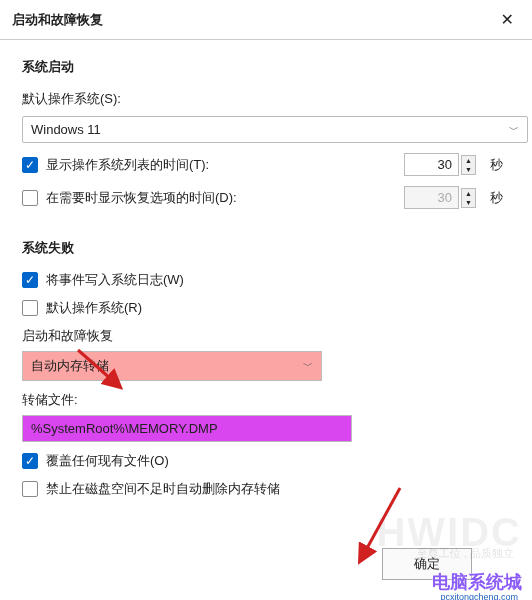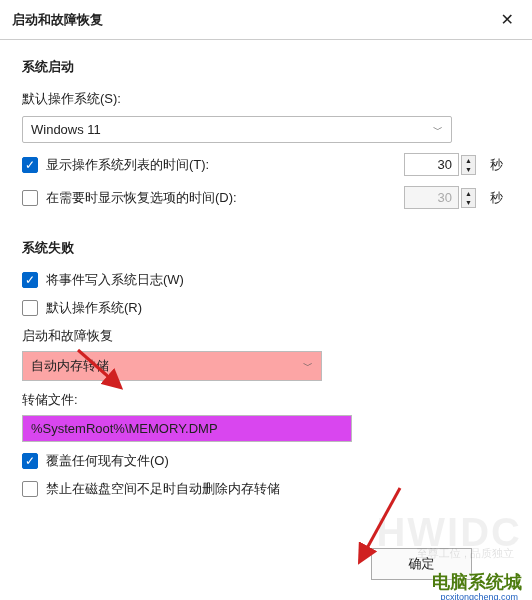--- a/index.html
+++ b/index.html
@@ -20,21 +20,21 @@
     padding: 8px 12px;
     border-bottom: 1px solid #ccc;
   }
   .titlebar .title { font-weight: bold; }
   .close-x { font-size: 16px; cursor: pointer; padding: 2px 6px; }
   .content { padding: 18px 22px 10px 22px; }
   .group { margin-bottom: 30px; }
   .group-title { font-weight: bold; margin-bottom: 14px; }
   .label-line { margin: 6px 0 8px 0; }
   .select {
-    width: 430px;
+    width: 506px;
     padding: 5px 8px;
     border: 1px solid #bbb;
     border-radius: 2px;
     display: flex;
     justify-content: space-between;
     align-items: center;
     cursor: pointer;
     background: #fff;
   }
   .caret { font-size: 10px; color: #555; }
@@ -106,21 +106,21 @@
     align-items: center;
     cursor: pointer;
     background: #fca5a5;
   }
   .button-row {
     display: flex;
     justify-content: flex-end;
     padding: 10px 60px 10px 0;
   }
   .btn {
-    width: 101px;
+    width: 90px;
     padding: 6px 0;
     text-align: center;
     border: 1px solid #aaa;
     background: #fafafa;
     cursor: pointer;
   }
   .watermark {
     position: absolute;
     right: 10px;
     bottom: 45px;
@@ -137,21 +137,21 @@
     font-size: 11px;
     color: rgba(0,0,0,0.12);
     pointer-events: none;
   }
   .site-stamp {
     position: absolute;
     right: 10px;
     bottom: 6px;
     font-size: 18px;
     font-weight: bold;
-    color: #4d7c0f;
+    color: #8b5cf6;
     text-shadow: 0 0 2px #fff;
     pointer-events: none;
   }
   .site-sub {
     position: absolute;
     right: 14px;
     bottom: -2px;
     font-size: 9px;
     color: #1e5fbf;
     pointer-events: none;

